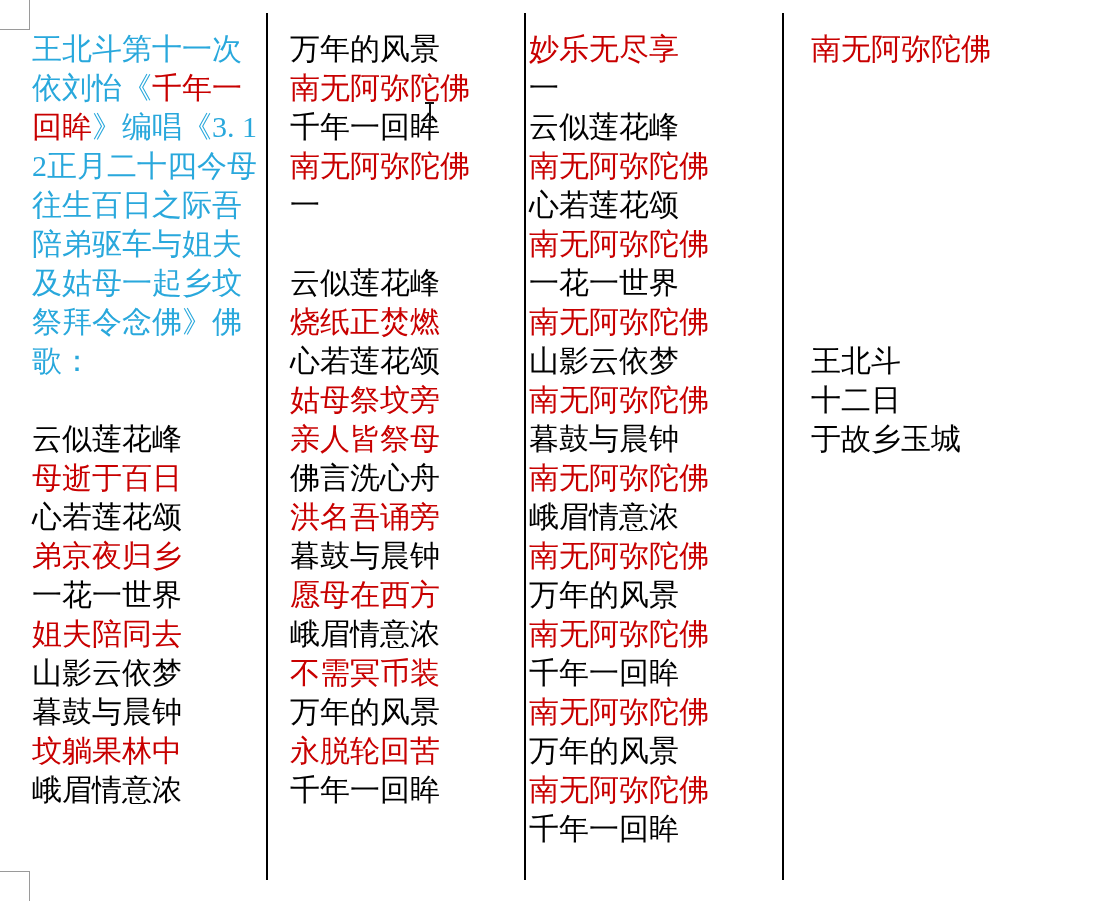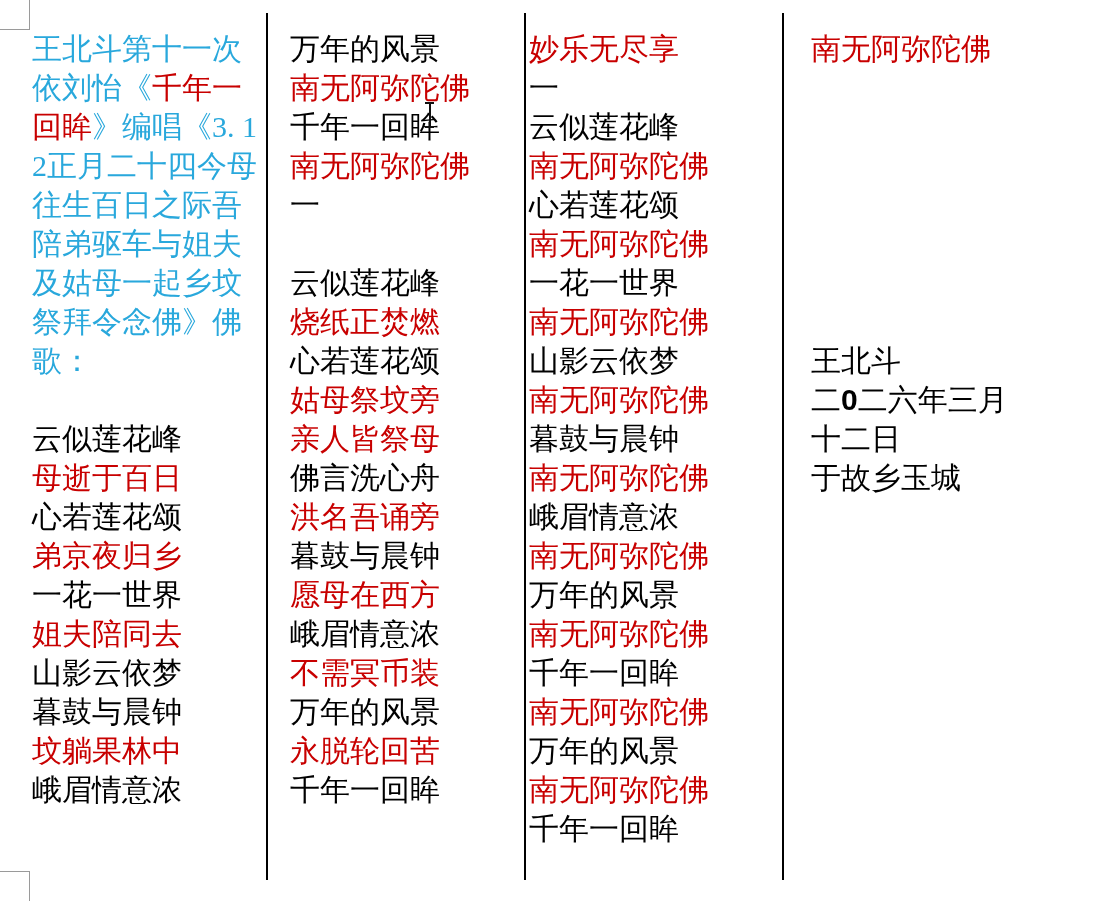--- a/index.html
+++ b/index.html
@@ -211,21 +211,20 @@
       <div class="col-lines">
           <div class="line c-red">南无阿弥陀佛</div>
           <div class="line c-blue blank">&nbsp;</div>
           <div class="line c-blue blank">&nbsp;</div>
           <div class="line c-blue blank">&nbsp;</div>
           <div class="line c-blue blank">&nbsp;</div>
           <div class="line c-blue blank">&nbsp;</div>
           <div class="line c-blue blank">&nbsp;</div>
           <div class="line c-blue blank">&nbsp;</div>
           <div class="line c-blue">王北斗</div>
-          <div class="line c-blue">二<span class="digit">0</span>二六年三月</div>
           <div class="line c-blue">十二日</div>
           <div class="line c-blue">于故乡玉城</div>
         </div>
     </div>
 
   </div>
 
   <div class="caret">
     <div class="bar-t"></div>
     <div class="stem"></div>

